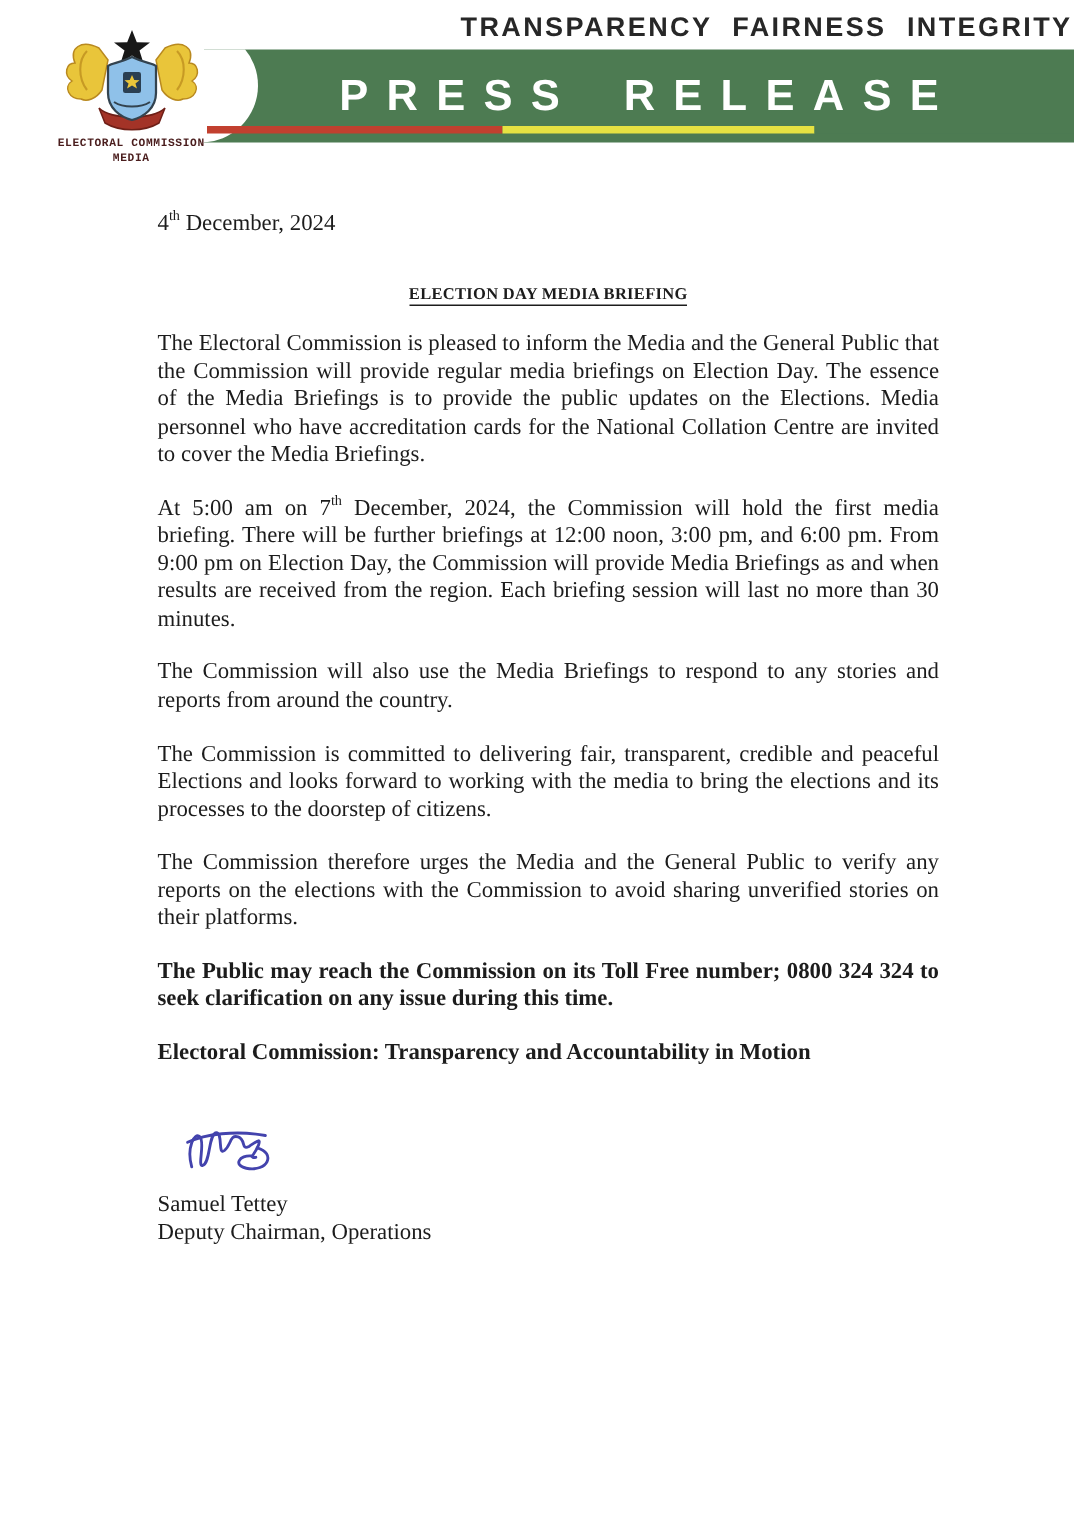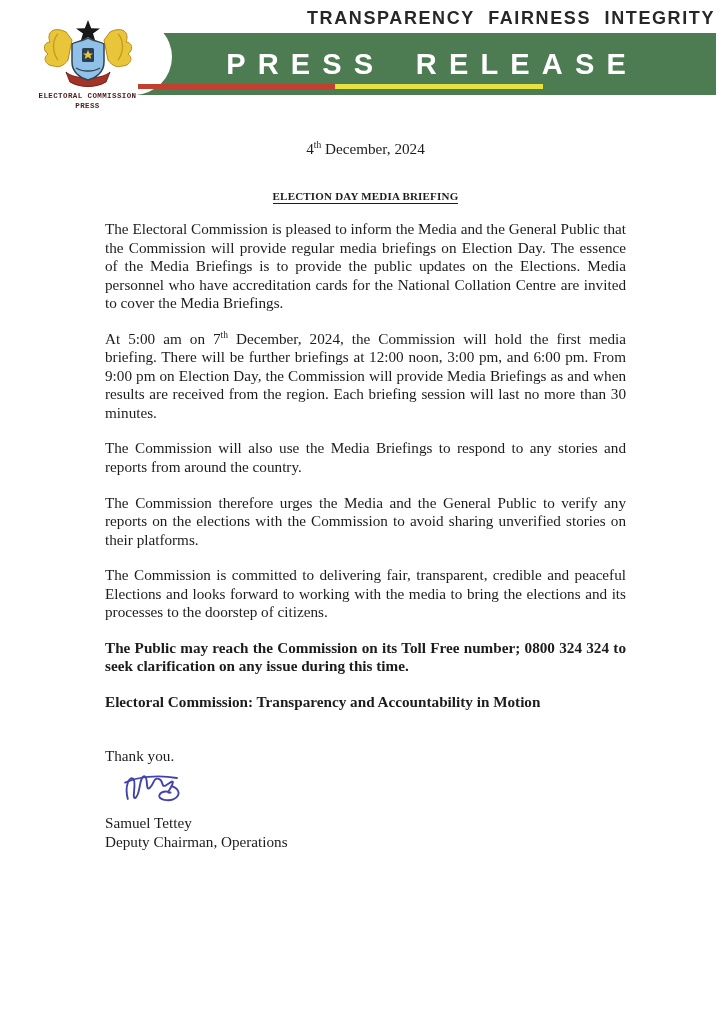--- a/index.html
+++ b/index.html
@@ -61,21 +61,21 @@
   .stripe .seg { height: 100%; }
   .seg-red    { width: 34%; background: #c2402f; }
   .seg-yellow { width: 36%; background: #e6e242; }
   .seg-green  { width: 30%; background: #4d7b52; }
 
   
   .content {
     position: absolute; left: 105px; top: 140px; width: 521px;
     font-size: 15.2px; line-height: 1.22;
   }
-  .date-line { text-align: center; margin-bottom: 31px; }
+  .date-line { text-align: left; margin-bottom: 31px; }
   sup { font-size: 9.5px; vertical-align: super; line-height: 0; }
 
   .doc-title {
     text-align: center; margin-bottom: 17px;
     font-size: 11px; font-weight: bold;
   }
   .doc-title span { border-bottom: 1.6px solid #1c1c1c; padding-bottom: 1px; letter-spacing: 0.2px; }
 
   .para { text-align: justify; margin-bottom: 17px; }
   .para.bold { font-weight: bold; }
@@ -114,49 +114,48 @@
 
     <path d="M30 52 C 38 60, 66 60, 74 52 L 70 62 C 60 68, 44 68, 34 62 Z" fill="#a33327" stroke="#6e1f17" stroke-width="1"></path>
 
     <path d="M52 18 C 44 22, 38 22, 36 24 L 36 42 C 36 52, 44 58, 52 60 C 60 58, 68 52, 68 42 L 68 24 C 66 22, 60 22, 52 18 Z" fill="#8fc1e9" stroke="#33434f" stroke-width="1.5"></path>
     <rect x="46" y="28" width="12" height="14" rx="1.5" fill="#2a3f52"></rect>
     <path d="M52 30 L 53.5 33.4 L 57 33.5 L 54.3 35.6 L 55.3 39 L 52 37 L 48.7 39 L 49.7 35.6 L 47 33.5 L 50.5 33.4 Z" fill="#e9c53a"></path>
     <path d="M40 48 C 46 52, 58 52, 64 48" fill="none" stroke="#33434f" stroke-width="1.4"></path>
   </svg>
   <div class="logo-caption">
     <div>ELECTORAL COMMISSION</div>
-    <div>PRESS</div>
+    <div>MEDIA</div>
   </div>
 </div>
 
 <div class="content">
 
   <div class="date-line"><span>4</span><sup>th</sup><span> December, 2024</span>
   </div>
 
   <div class="doc-title">
     <span>ELECTION DAY MEDIA BRIEFING</span>
   </div>
 
   <p class="para">The Electoral Commission is pleased to inform the Media and the General Public that the Commission will provide regular media briefings on Election Day. The essence of the Media Briefings is to provide the public updates on the Elections. Media personnel who have accreditation cards for the National Collation Centre are invited to cover the Media Briefings.</p>
 
   <p class="para"><span>At 5:00 am on 7</span><sup>th</sup><span> December, 2024, the Commission will hold the first media briefing.  There will be further briefings at 12:00 noon, 3:00 pm, and 6:00 pm. From 9:00 pm on Election Day, the Commission will provide Media Briefings as and when results are received from the region. Each briefing session will last no more than 30 minutes.</span>
   </p>
 
   <p class="para">The Commission will also use the Media Briefings to respond to any stories and reports from around the country.</p>
 
+  <p class="para">The Commission is committed to delivering fair, transparent, credible and peaceful Elections and looks forward to working with the media to bring the elections and its processes to the doorstep of citizens.</p>
+
   <p class="para">The Commission therefore urges the Media and the General Public to verify any reports on the elections with the Commission to avoid sharing unverified stories on their platforms.</p>
-
-  <p class="para">The Commission is committed to delivering fair, transparent, credible and peaceful Elections and looks forward to working with the media to bring the elections and its processes to the doorstep of citizens.</p>
 
   <p class="para bold">The Public may reach the Commission on its Toll Free number; 0800 324 324 to seek clarification on any issue during this time.</p>
 
   <p class="motto-line">Electoral Commission: Transparency and Accountability in Motion</p>
 
-  <p class="thanks">Thank you.</p>
 
   <svg class="signature" width="82" height="40" viewBox="0 0 82 44">
     <g fill="none" stroke="#4343ad" stroke-width="2.1" stroke-linecap="round" stroke-linejoin="round">
       <path d="M10 34 C 6 20, 12 8, 16 12 C 20 16, 14 34, 18 33 C 24 31, 22 10, 28 9 C 33 9, 29 26, 34 22 C 39 18, 38 10, 44 12 C 50 14, 46 22, 52 19 C 57 16, 61 12, 59 18 C 57 24, 51 28, 57 27"></path>
       <path d="M7 16 C 20 10, 42 7, 64 11"></path>
       <path d="M58 20 C 72 24, 66 38, 50 35 C 40 33, 45 25, 54 26"></path>
     </g>
   </svg>
 
   <div class="sig-name">Samuel Tettey</div>

